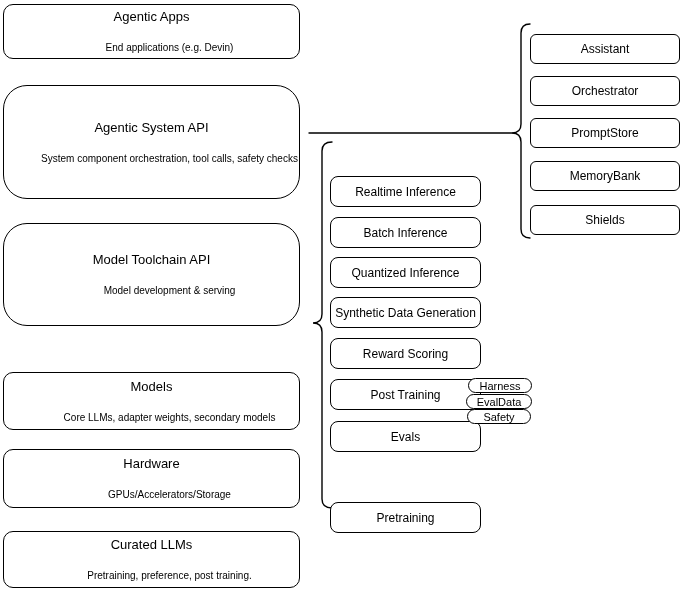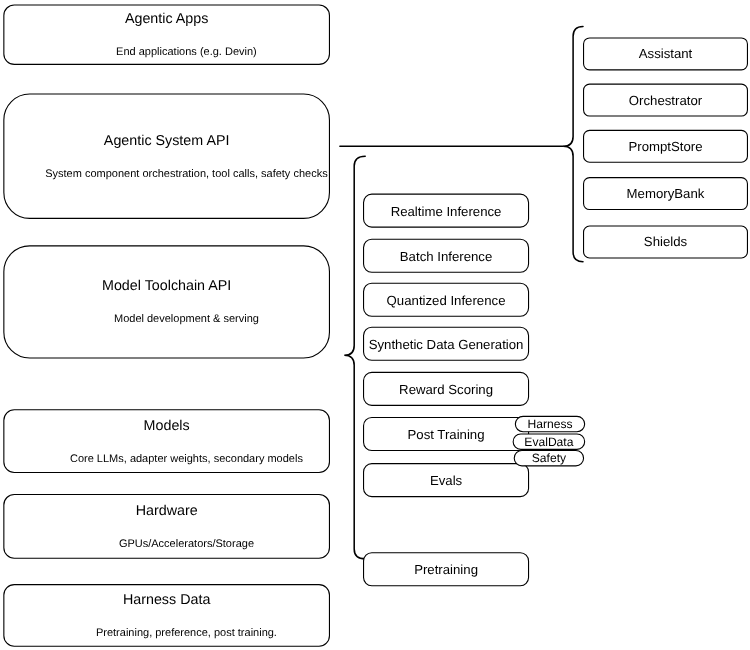--- a/index.html
+++ b/index.html
@@ -77,21 +77,21 @@
     <div class="title">Models</div>
     <div class="sub">Core LLMs, adapter weights, secondary models</div>
   </div>
 
   <div class="node left-node" style="top:449px;height:59px;border-radius:10px">
     <div class="title">Hardware</div>
     <div class="sub">GPUs/Accelerators/Storage</div>
   </div>
 
   <div class="node left-node" style="top:531px;height:57px;border-radius:10px">
-    <div class="title">Harness Data</div>
+    <div class="title">Curated LLMs</div>
     <div class="sub">Pretraining, preference, post training.</div>
   </div>
 
   <div class="node mid-node" style="top:144px">
     <span>Realtime Inference</span>
   </div>
   <div class="node mid-node" style="top:185px">
     <span>Batch Inference</span>
   </div>
   <div class="node mid-node" style="top:225px">

